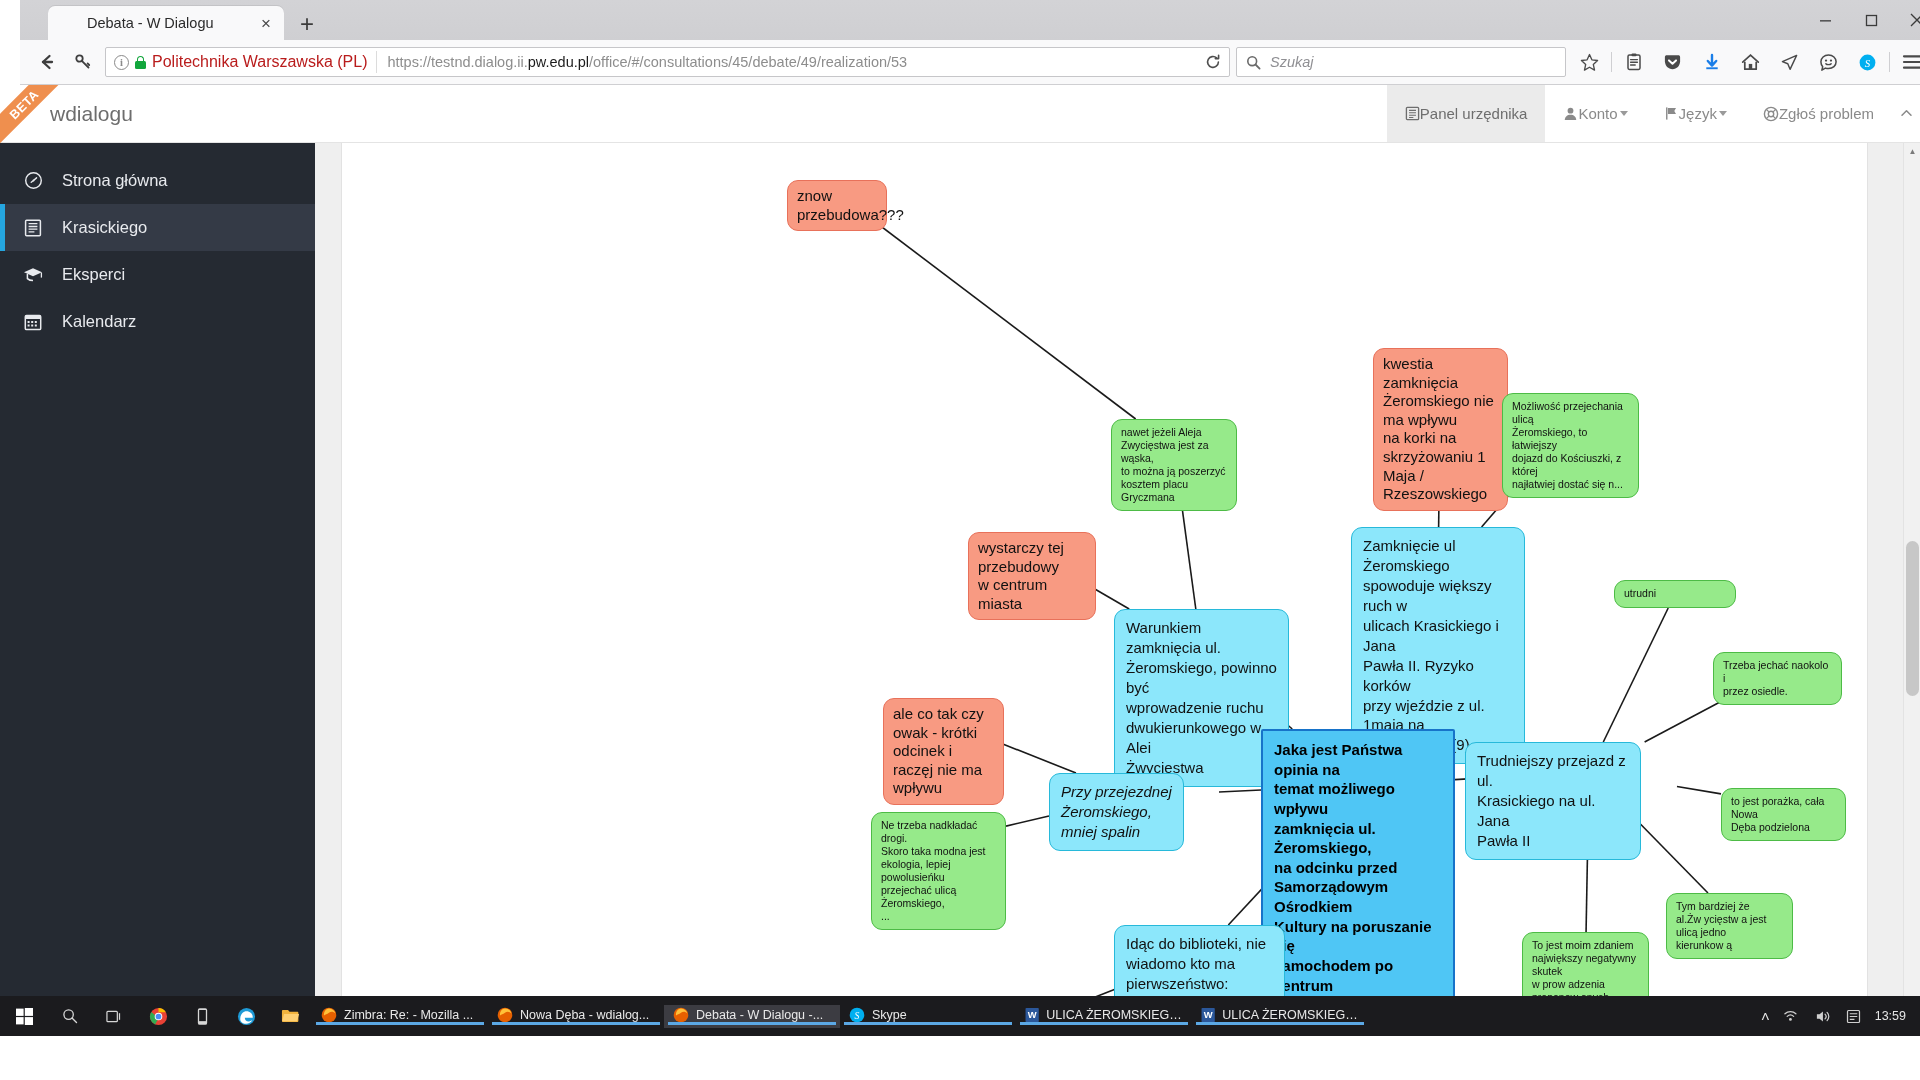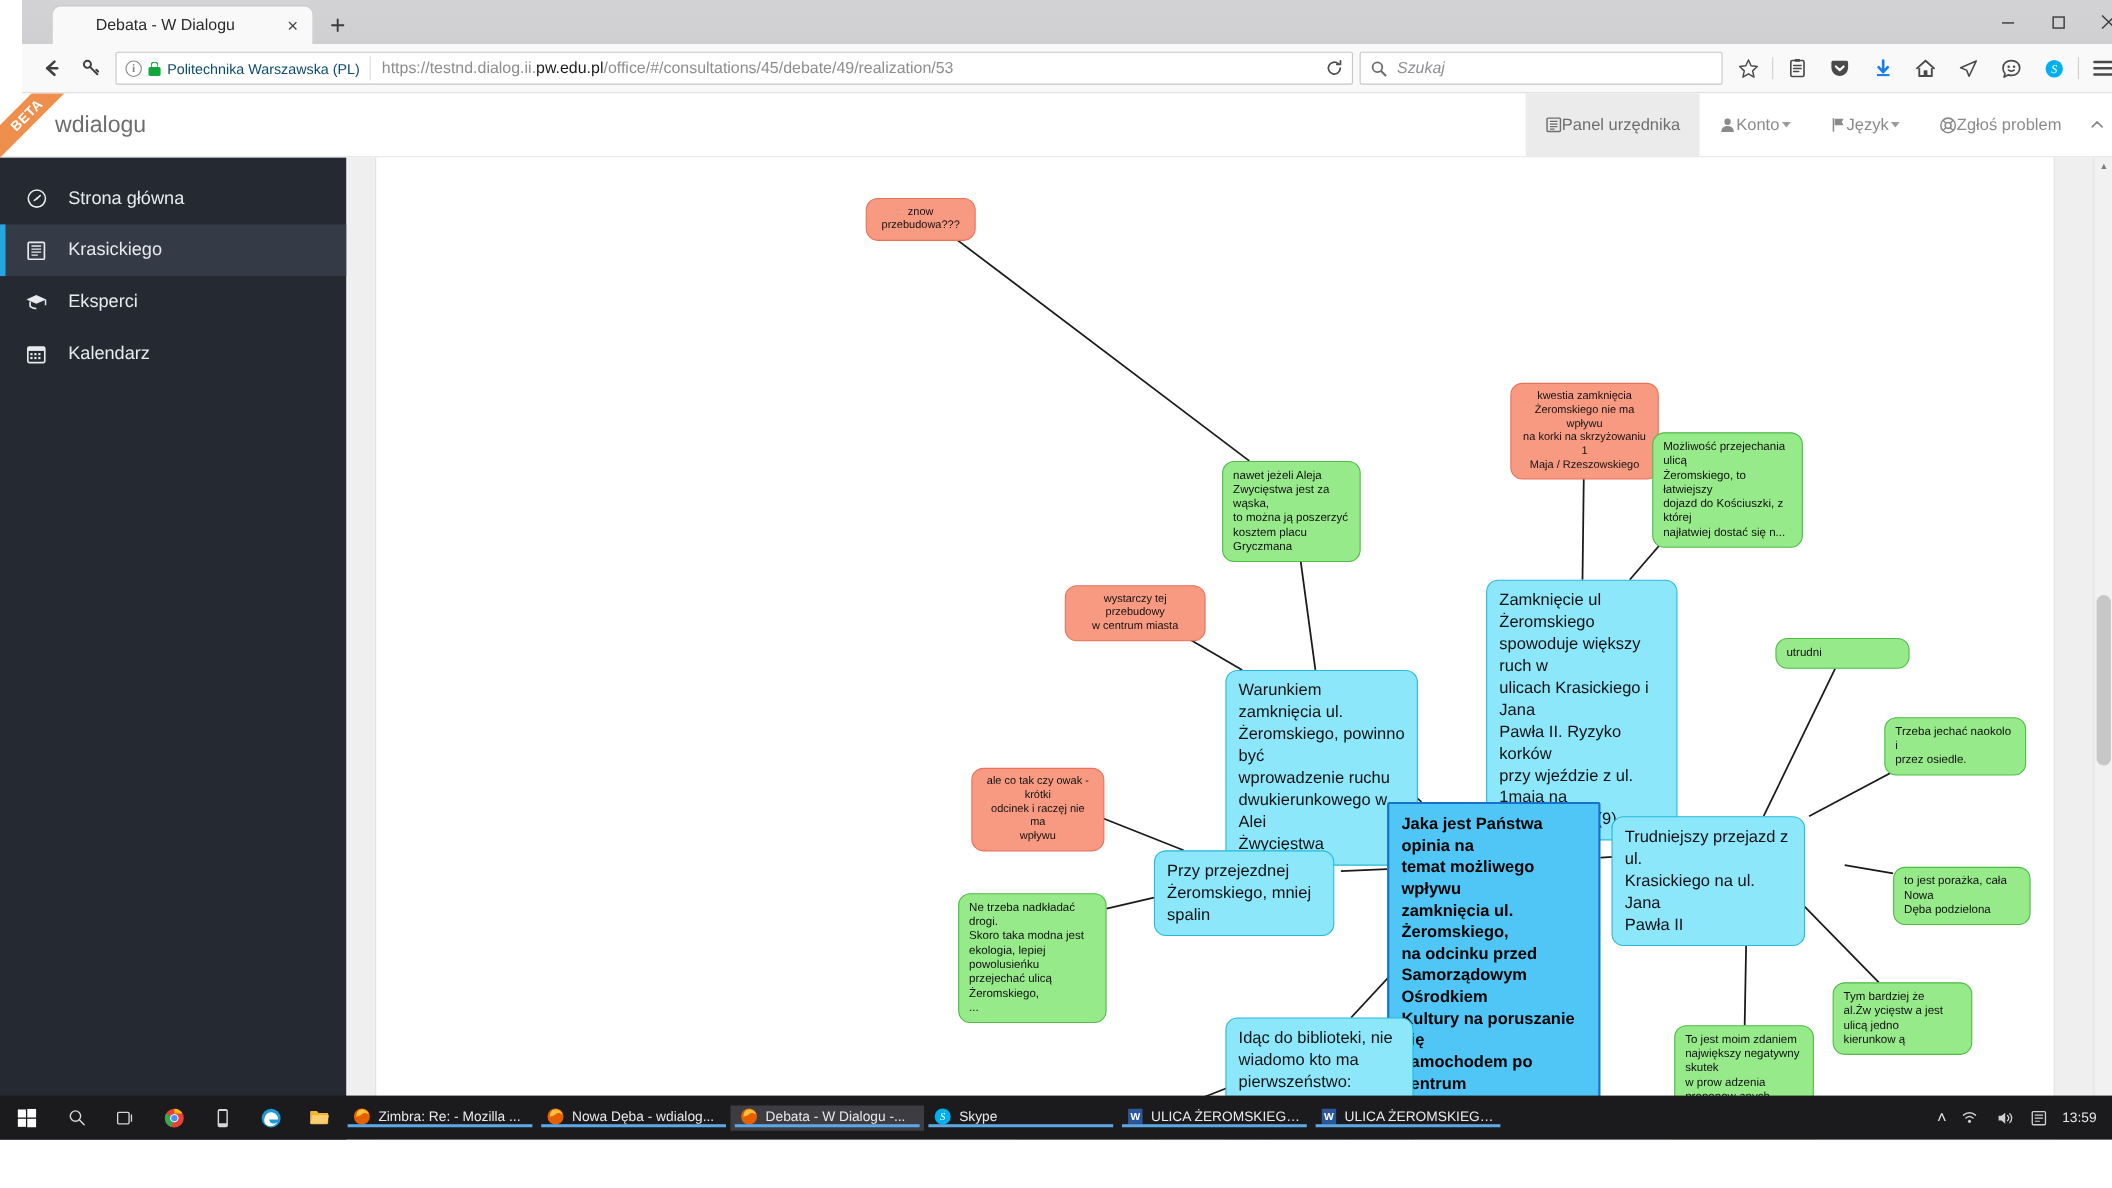--- a/index.html
+++ b/index.html
@@ -100,21 +100,21 @@
   .info-circle {
     width: 15px; height: 15px; border-radius: 50%;
     border: 1.4px solid #8a8a8a; color: #8a8a8a;
     font-size: 10.5px; font-weight: bold; font-family: "Liberation Serif", serif;
     display: flex; align-items: center; justify-content: center;
     flex: none;
   }
   .lock-icon { width: 11px; height: 13px; position: relative; flex: none; }
   .lock-icon .body { position: absolute; bottom: 0; left: 0; width: 11px; height: 8px; background: #12a63c; border-radius: 1.5px; }
   .lock-icon .shackle { position: absolute; top: 0; left: 2.4px; width: 6.2px; height: 6.5px; border: 1.8px solid #12a63c; border-bottom: none; border-radius: 4px 4px 0 0; }
-  .id-text { font-size: 13px; color: #0c4a6e; white-space: nowrap; }
+  .id-text { font-size: 16px; color: #b91c1c; white-space: nowrap; }
   .url-text {
     flex: 1; padding: 0 10px; font-size: 14.5px; color: #8d8d8d;
     white-space: nowrap; overflow: hidden;
   }
   .url-text .strong { color: #1c1c1c; }
   .reload-btn { width: 32px; display:flex; align-items:center; justify-content:center; color: #4f4f4f; flex: none; }
   .searchbar {
     width: 330px; height: 30px; flex: none;
     background: #ffffff; border: 1px solid #c6c6c9; border-radius: 2px;
     display: flex; align-items: center; padding: 0 9px; gap: 9px;
@@ -181,21 +181,21 @@
     border-radius: 11px;
     border: 1.4px solid;
     padding: 6px 9px;
     line-height: 1.24;
     white-space: pre-line;
     color: #111;
     box-sizing: border-box;
   }
   .node.cyan  { background: #8ce7fb; border-color: #27b9da; font-size: 15px; line-height: 1.33; padding: 8px 11px; }
   .node.green { background: #96ea8a; border-color: #4dbb46; font-size: 10.5px; }
-  .node.red   { background: #f89a82; border-color: #e8715a; font-size: 10px; text-align: center; }
+  .node.red   { background: #f89a82; border-color: #e8715a; font-size: 15px; }
   .node.center {
     background: #4fc6f5; border: 2px solid #1773c9; border-radius: 2px;
     font-weight: bold; font-size: 15px; line-height: 1.31; padding: 9px 11px; color: #000;
   }
 
   
   #vscroll-track { position: absolute; right: 0; top: 0; width: 17px; bottom: 0; background: #f1f1f1; border-left: 1px solid #e3e3e3; }
   #vscroll-thumb { position: absolute; left: 2px; width: 13px; top: 398px; height: 155px; background: #c7c7c7; border-radius: 7px; }
   .sb-arrow { position: absolute; left: 0; width: 17px; height: 17px; display: flex; align-items: center; justify-content: center; color: #7a7a7a; font-size: 8px; }
 
@@ -504,21 +504,21 @@
 ulicach Krasickiego i Jana
 Pawła II. Ryzyko korków
 przy wjeździe z ul. 1maja na
 Rzeszowską (9).</span></div>
             <div class="node green" style="left: 1272px; top: 437px; width: 122px; min-height: 28px;"><span>utrudni</span></div>
             <div class="node green" style="left: 1371px; top: 509px; width: 129px; min-height: 39px;"><span>Trzeba jechać naokolo i
 przez osiedle.</span></div>
             <div class="node red" style="left: 541px; top: 555px; width: 121px; min-height: 45px;"><span>ale co tak czy owak - krótki
 odcinek i raczęj nie ma
 wpływu</span></div>
-            <div class="node cyan" style="left: 707px; top: 630px; width: 164px; min-height: 46px;"><span>Przy przejezdnej
+            <div class="node cyan" style="left: 707px; top: 630px; width: 135px; min-height: 46px; font-style: italic;"><span>Przy przejezdnej
 Żeromskiego, mniej spalin</span></div>
             <div class="node green" style="left: 529px; top: 669px; width: 135px; min-height: 60px;"><span>Ne trzeba nadkładać drogi.
 Skoro taka modna jest
 ekologia, lepiej powolusieńku
 przejechać ulicą Żeromskiego,
 ...</span></div>
             <div class="node center" style="left: 919px; top: 586px; width: 194px; min-height: 113px;"><span>Jaka jest Państwa opinia na
 temat możliwego wpływu
 zamknięcia ul. Żeromskiego,
 na odcinku przed

